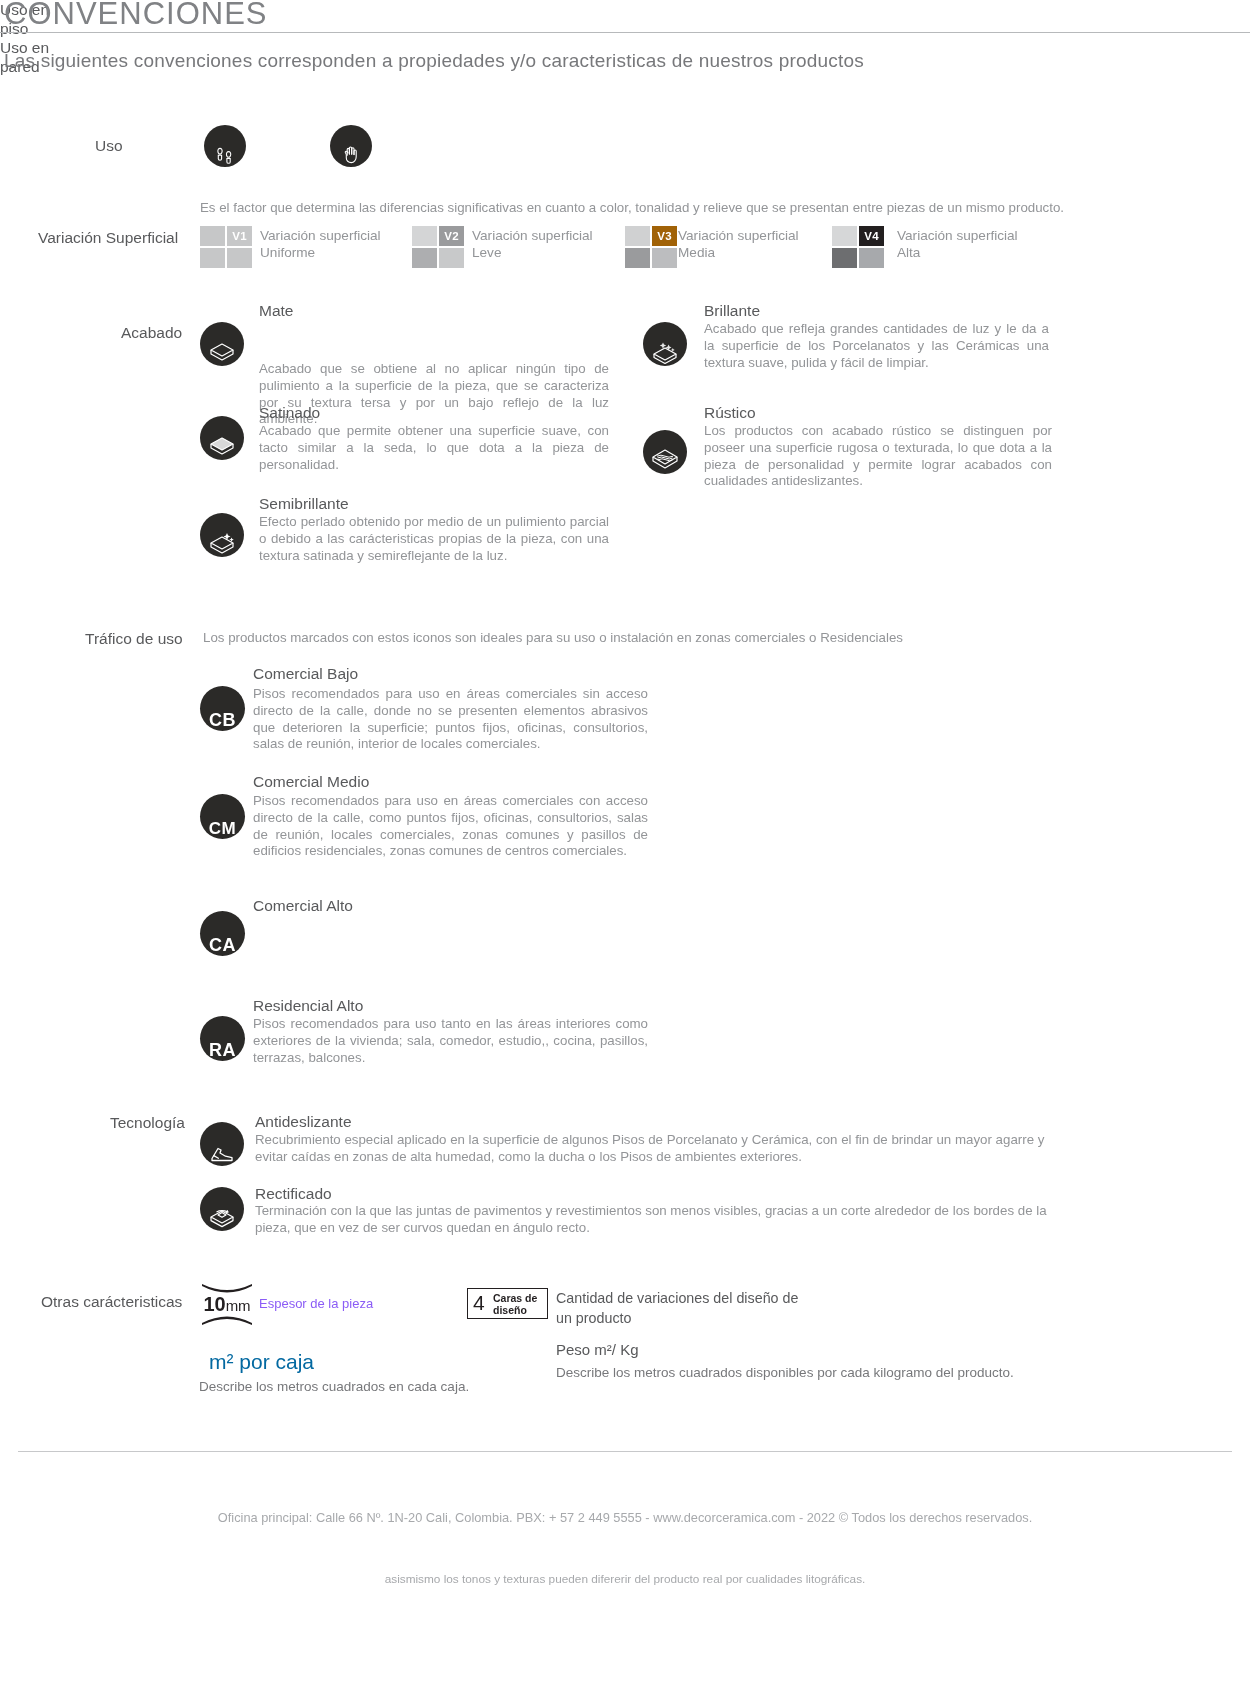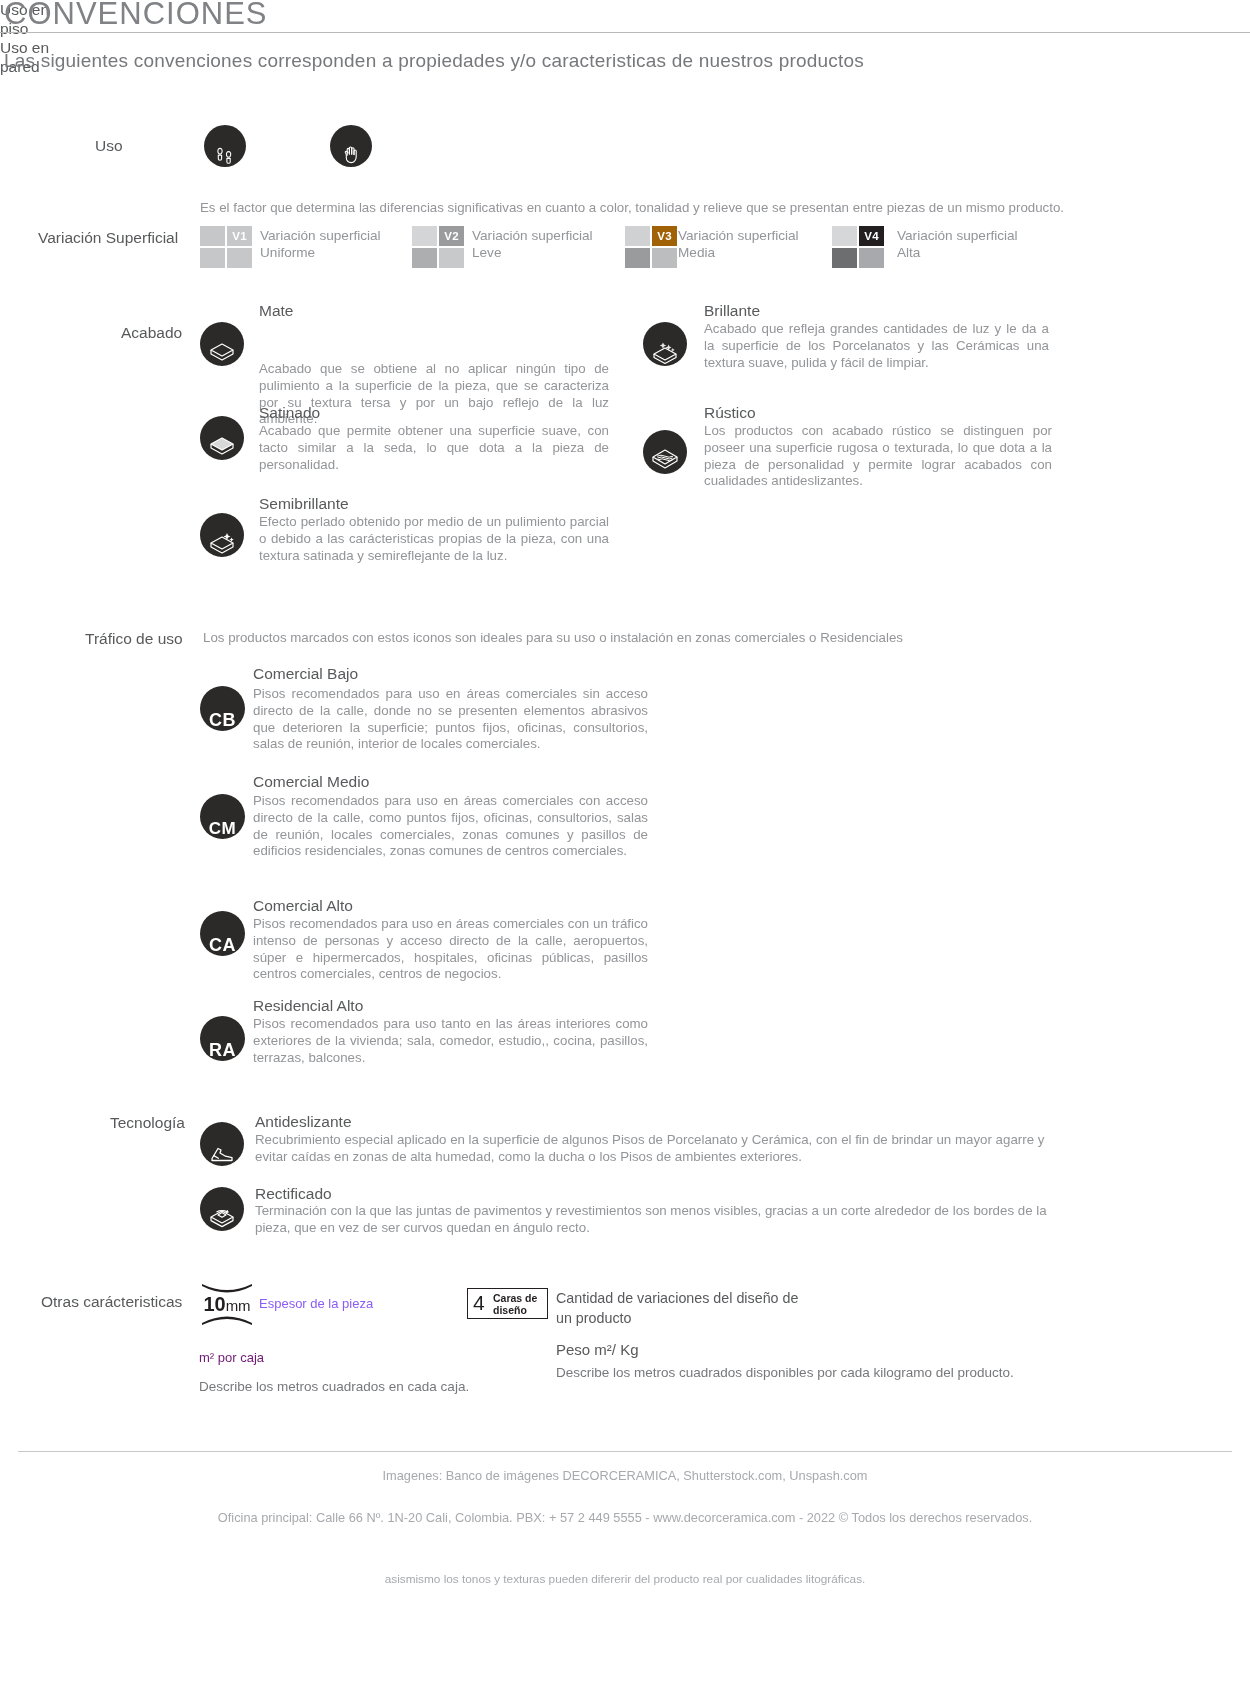--- a/index.html
+++ b/index.html
@@ -254,21 +254,20 @@
   <div class="circ" style="left:200px;top:794px;width:45px;height:45px;">
     <span class="badge-txt" style="font-size:17px;">CM</span>
   </div>
   <div class="h-term" style="left:253px;top:773px;">Comercial Medio</div>
   <div class="p-desc" style="left:253px;top:793px;width:395px;">Pisos recomendados para uso en áreas comerciales con acceso directo de la calle, como puntos fijos, oficinas, consultorios, salas de reunión, locales comerciales, zonas comunes y pasillos de edificios residenciales, zonas comunes de centros comerciales.</div>
 
   <div class="circ" style="left:200px;top:911px;width:45px;height:45px;">
     <span class="badge-txt" style="font-size:18px;">CA</span>
   </div>
   <div class="h-term" style="left:253px;top:897px;">Comercial Alto</div>
-  <div class="p-desc" style="left:253px;top:916px;width:395px;">Pisos recomendados para uso en áreas comerciales con un tráfico intenso de personas y acceso directo de la calle, aeropuertos, súper e hipermercados, hospitales, oficinas públicas, pasillos centros comerciales, centros de negocios.</div>
 
   <div class="circ" style="left:200px;top:1016px;width:45px;height:45px;">
     <span class="badge-txt" style="font-size:18px;">RA</span>
   </div>
   <div class="h-term" style="left:253px;top:997px;">Residencial Alto</div>
   <div class="p-desc" style="left:253px;top:1016px;width:395px;">Pisos recomendados para uso tanto en las áreas interiores como exteriores de la vivienda; sala, comedor, estudio,, cocina, pasillos, terrazas, balcones.</div>
 
   <div class="lbl" style="left:110px;top:1114px;">Tecnología</div>
 
   <div class="circ" style="left:200px;top:1122px;width:44px;height:44px;">
@@ -314,27 +313,26 @@
     <span style="position:absolute;left:25px;top:3px;font-size:10.5px;color:#231f20;line-height:12px;font-weight:bold;">
       <span>Caras de</span><br>
       <span>diseño</span>
     </span>
   </div>
   <div style="position:absolute;left:556px;top:1288px;font-size:14.3px;color:#58595b;line-height:20px;">
     <span>Cantidad de variaciones del diseño de</span><br>
     <span>un producto</span>
   </div>
 
-  <div style="position:absolute;left:199px;top:1350px;font-size:13px;color:#701a75;">m² por caja</div>
+  <div style="position:absolute;left:209px;top:1350px;font-size:21px;color:#0369a1;">m² por caja</div>
   <div style="position:absolute;left:199px;top:1379px;font-size:13.5px;color:#77787b;">Describe los metros cuadrados en cada caja.</div>
 
   <div style="position:absolute;left:556px;top:1341px;font-size:15px;color:#58595b;">Peso m²/ Kg</div>
   <div style="position:absolute;left:556px;top:1365px;font-size:13.5px;color:#77787b;">Describe los metros cuadrados disponibles por cada kilogramo del producto.</div>
 
   <div class="foot-rule"></div>
-  <div class="foot1">Imagenes: Banco de imágenes DECORCERAMICA, Shutterstock.com, Unspash.com</div>
   <div class="foot2">Oficina principal: Calle 66 Nº. 1N-20 Cali, Colombia.  PBX: + 57 2 449 5555  -  www.decorceramica.com   - 2022 © Todos los derechos reservados.</div>
   <div class="foot3">
     <br>
     <span>asismismo los tonos y texturas pueden difererir del producto real por cualidades litográficas.</span>
   </div>
 
 </div>
 
 </body></html>

